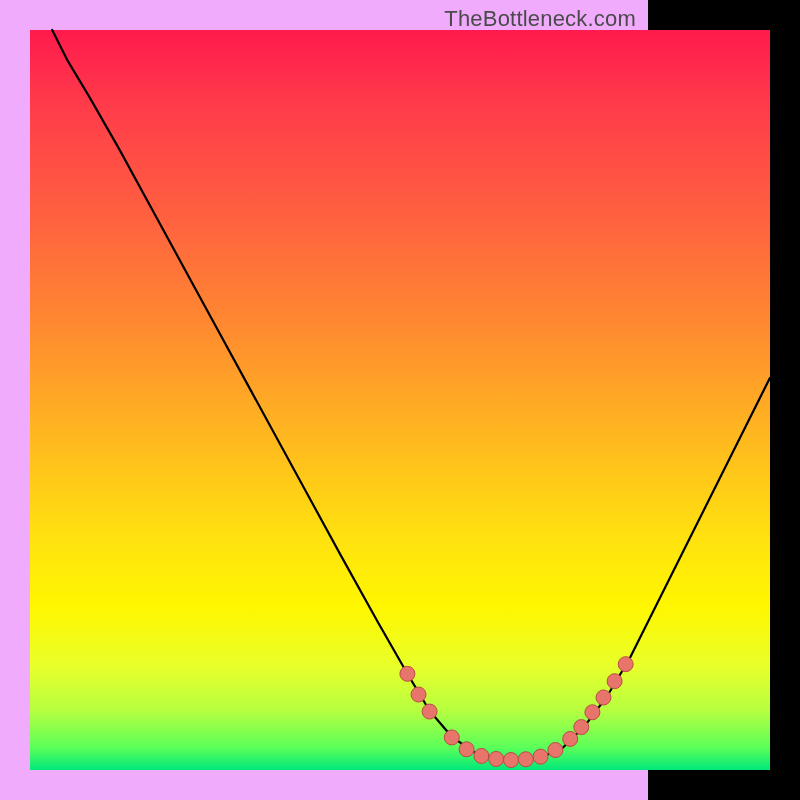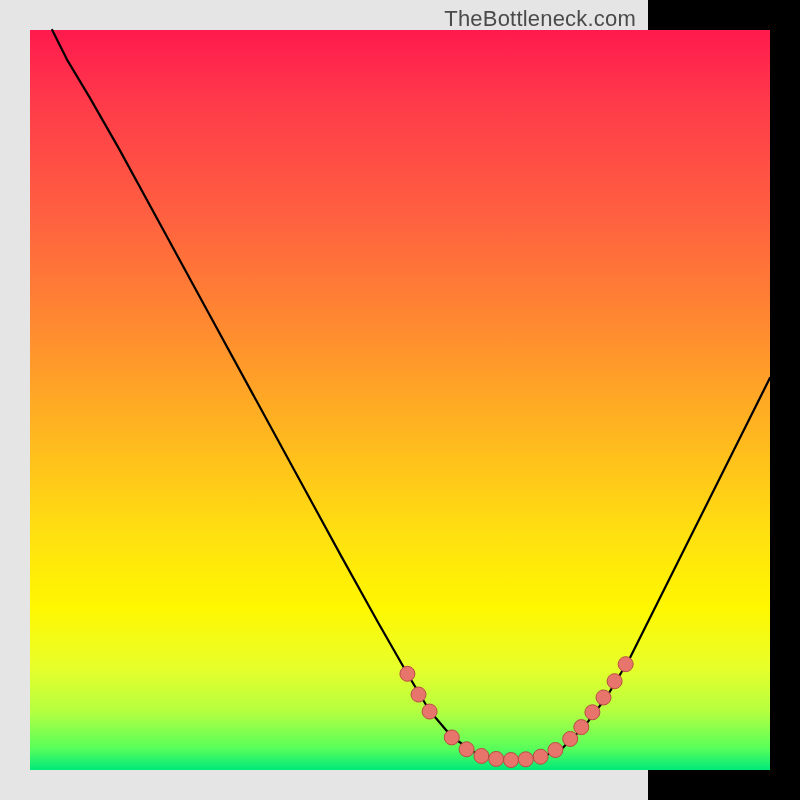--- a/index.html
+++ b/index.html
@@ -8,21 +8,21 @@
     width: 800px;
     height: 800px;
     background: #000;
     overflow: hidden;
     font-family: Arial, Helvetica, sans-serif;
   }
   .frame {
     position: relative;
     width: 648px;
     height: 800px;
-    background: #e5e5e5;
+    background: #f0abfc;
   }
   .plot-area {
     position: absolute;
     left: 30px;
     top: 30px;
     width: 740px;
     height: 740px;
     
     background: linear-gradient(
       to bottom,

